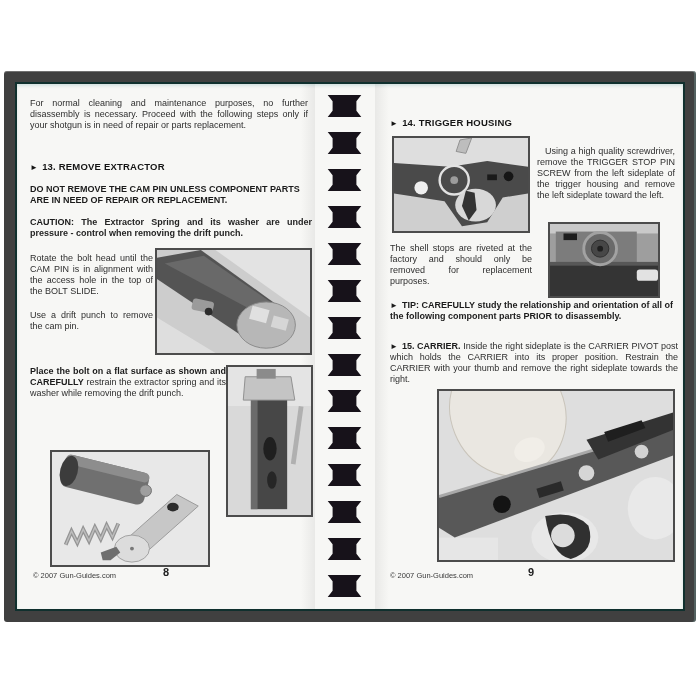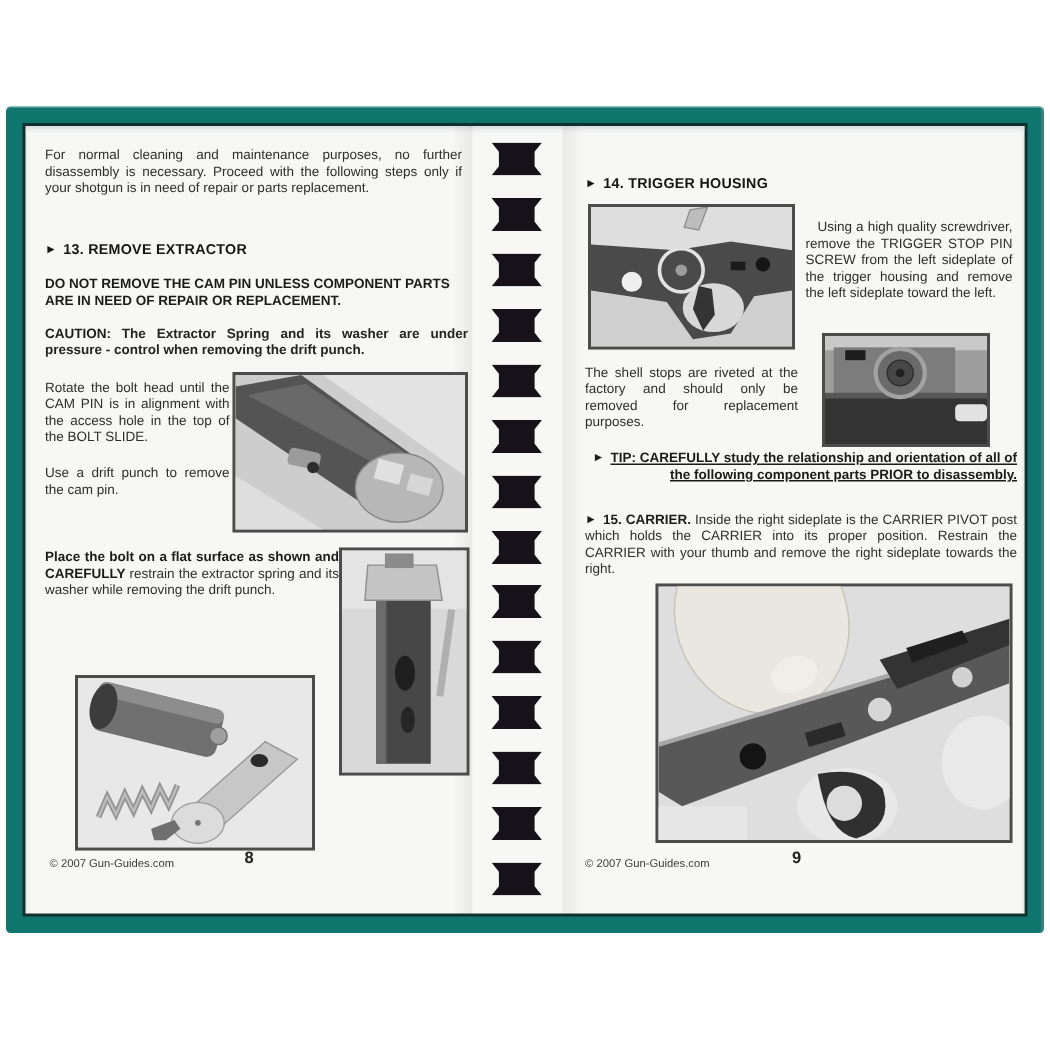--- a/index.html
+++ b/index.html
@@ -2,21 +2,21 @@
 <html><head>
 <meta charset="utf-8">
 <style>
   html,body{margin:0;padding:0;}
   body{
     width:700px;height:700px;position:relative;background:#ffffff;
     font-family:"Liberation Sans", sans-serif;color:#2e2e2e;overflow:hidden;
   }
   .cover{
     position:absolute;left:4px;top:71px;width:692px;height:551px;
-    background:#0f766e;border-radius:3px;
+    background:#404040;border-radius:3px;
     box-shadow:inset 0 1px 0 rgba(255,255,255,.25), inset -2px 0 0 rgba(120,160,158,.35);
   }
   .spread{
     position:absolute;left:13px;top:13px;width:666px;height:525px;
     background:#f7f7f5;box-shadow:0 0 0 2px #10302e, inset 0 2px 3px rgba(180,205,205,.55);
   }
   .txt{position:absolute;font-size:9px;line-height:11px;text-align:justify;color:#2e2e2e;}
   .b{font-weight:bold;color:#1b1b1b;}
   .heading{position:absolute;font-size:9.5px;font-weight:bold;color:#141414;letter-spacing:.2px;white-space:nowrap;}
   .bullet{display:inline-block;font-size:8px;margin-right:4px;transform:translateY(-0.5px);}
@@ -141,21 +141,21 @@
         <rect y="40" width="112" height="6" fill="#575757"></rect>
         <rect y="44" width="112" height="32" fill="#343434"></rect>
         <circle cx="52" cy="26" r="17" fill="#6a6a6a" stroke="#a2a2a2" stroke-width="3"></circle>
         <circle cx="52" cy="26" r="9" fill="#474747" stroke="#2e2e2e"></circle>
         <circle cx="52" cy="26" r="3" fill="#1f1f1f"></circle>
         <rect x="14" y="10" width="14" height="7" fill="#1d1d1d"></rect>
         <rect x="90" y="48" width="22" height="12" rx="3" fill="#e2e2e2"></rect>
       </svg>
     </div>
 
-    <div class="txt b" style="left:373px;top:216px;width:288px;text-align:right;text-decoration:underline;">
+    <div class="txt b" style="left:373px;top:216px;width:288px;text-align:left;">
       <span class="bullet">►</span><span>TIP:</span><span>  CAREFULLY study the relationship and orientation of all of the following component parts PRIOR to disassembly.</span>
     </div>
 
     <div class="txt" style="left:373px;top:257px;width:288px;">
       <span class="bullet b">►</span><span class="b">15.  CARRIER.</span><span>  Inside the right sideplate is the CARRIER PIVOT post which holds the CARRIER into its proper position.  Restrain the CARRIER with your thumb and remove the right sideplate towards the right.</span>
     </div>
 
     <div class="photo" style="left:420px;top:305px;width:238px;height:173px;">
       <svg viewBox="0 0 238 173" preserveAspectRatio="none">
         <rect width="238" height="173" fill="#dedede"></rect>

